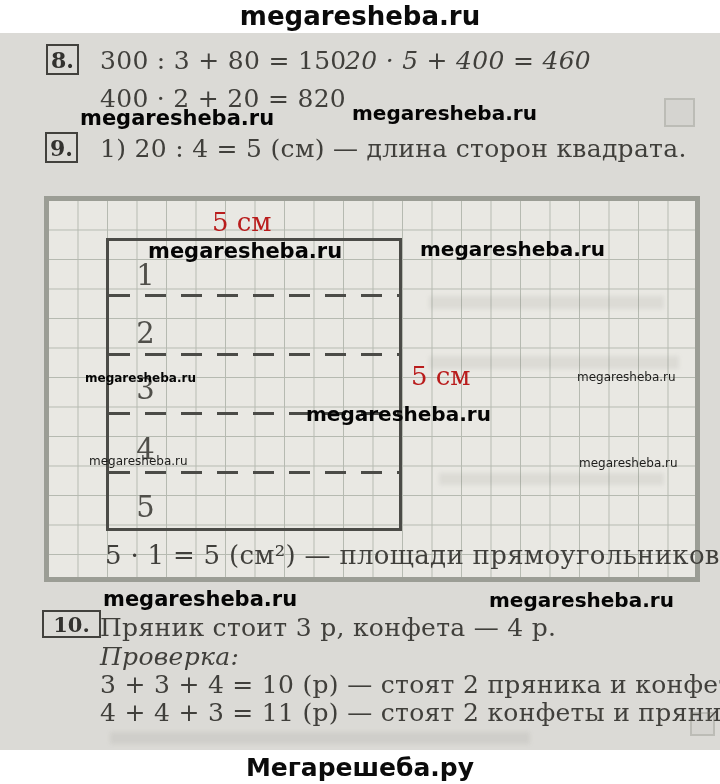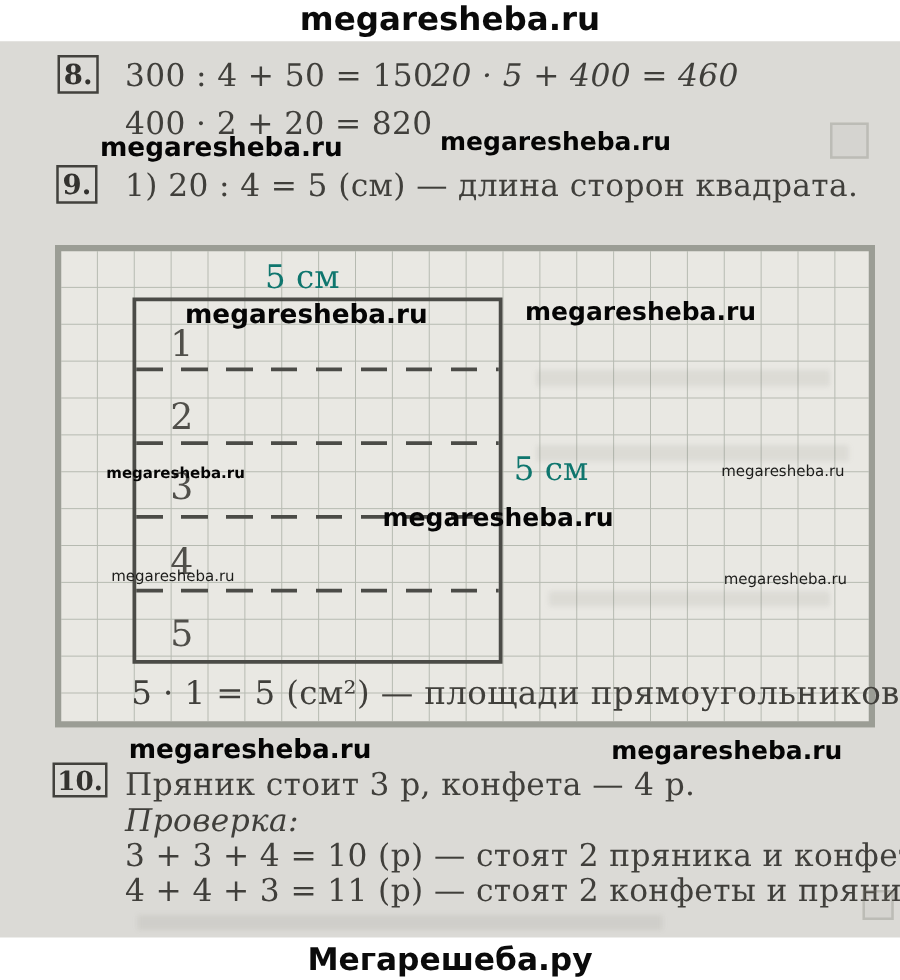--- a/index.html
+++ b/index.html
@@ -11,21 +11,21 @@
   .site-strip { position:absolute; left:0; width:720px; background:#ffffff; text-align:center;
                 font-family:"DejaVu Sans", sans-serif; font-weight:bold; color:#0b0b0b; }
   .site-strip.top { top:0; height:33px; font-size:26px; line-height:32px; }
   .site-strip.bottom { top:750px; height:34px; font-size:25px; line-height:36px; }
 
   
   .numbox { position:absolute; border:2px solid #42413d; color:#33322f;
             font-weight:bold; font-size:22px; text-align:center; background:transparent; }
   .numbox.n8  { left:46px; top:44px;  width:33px; height:31px; line-height:28px; }
   .numbox.n9  { left:45px; top:132px; width:33px; height:31px; line-height:28px; }
-  .numbox.n10 { left:42px; top:610px; width:44px; height:28px; line-height:25px; font-size:21px; }
+  .numbox.n10 { left:42px; top:610px; width:59px; height:28px; line-height:25px; font-size:21px; }
 
   .bookline { position:absolute; color:#403f3b; font-size:25px; white-space:nowrap; letter-spacing:.3px; }
   .italic { font-style:italic; }
 
   
   .wm { position:absolute; font-family:"DejaVu Sans", sans-serif; color:#050505; white-space:nowrap; z-index:30; }
   .wm.big { font-weight:bold; font-size:20px; }
   .wm.small-bold { font-weight:bold; font-size:12px; }
   .wm.small { font-weight:normal; font-size:12px; color:#1c1c1a; }
 
@@ -34,39 +34,39 @@
              border:5px solid #9b9d95; background-color:#e9e8e3;
              background-image: linear-gradient(#b6bab1 1px, transparent 1px),
                                linear-gradient(90deg, #b6bab1 1px, transparent 1px);
              background-size:29.5px 29.5px; background-position:-1px -1px; }
   .square { position:absolute; left:106px; top:238px; width:296px; height:293px;
             border:3px solid #4b4b47; z-index:10; }
   .dash-sep { position:absolute; left:0; width:290px; height:3px;
               background:repeating-linear-gradient(90deg, #4b4b47 0 21px, transparent 21px 36px); }
   .rownum { position:absolute; left:108px; width:75px; text-align:center;
             font-size:29px; color:#504f4a; z-index:11; }
-  .dim-label { position:absolute; font-size:26px; color:#0f766e; white-space:nowrap; z-index:12; }
+  .dim-label { position:absolute; font-size:26px; color:#b91c1c; white-space:nowrap; z-index:12; }
 
   
   .ghost-box { position:absolute; border:2px solid rgba(115,115,105,.25); background:rgba(150,150,140,.08); }
   .ghost-bar { position:absolute; background:rgba(105,105,95,.10); filter:blur(2px); border-radius:2px; }
 </style>
 </head>
 <body>
 
 <div class="page">
 
   <div class="site-strip top">
     <span>megaresheba.ru</span>
   </div>
 
   <div class="numbox n8">
     <span>8.</span>
   </div>
-  <div class="bookline" style="left:100px; top:46px;">300 : 4 + 50 = 150</div>
+  <div class="bookline" style="left:100px; top:46px;">300 : 3 + 80 = 150</div>
   <div class="bookline" style="left:345px; top:46px;font-style:italic;">20 · 5 + 400 = 460</div>
   <div class="bookline" style="left:100px; top:84px;">400 · 2 + 20 = 820</div>
 
   <div class="wm big" style="left:80px; top:106px; font-size:21px;">megaresheba.ru</div>
   <div class="wm big" style="left:352px; top:101px;">megaresheba.ru</div>
 
   <div class="numbox n9">
     <span>9.</span>
   </div>
   <div class="bookline" style="left:100px; top:134px;">1) 20 : 4 = 5 (см) — длина сторон квадрата.</div>

